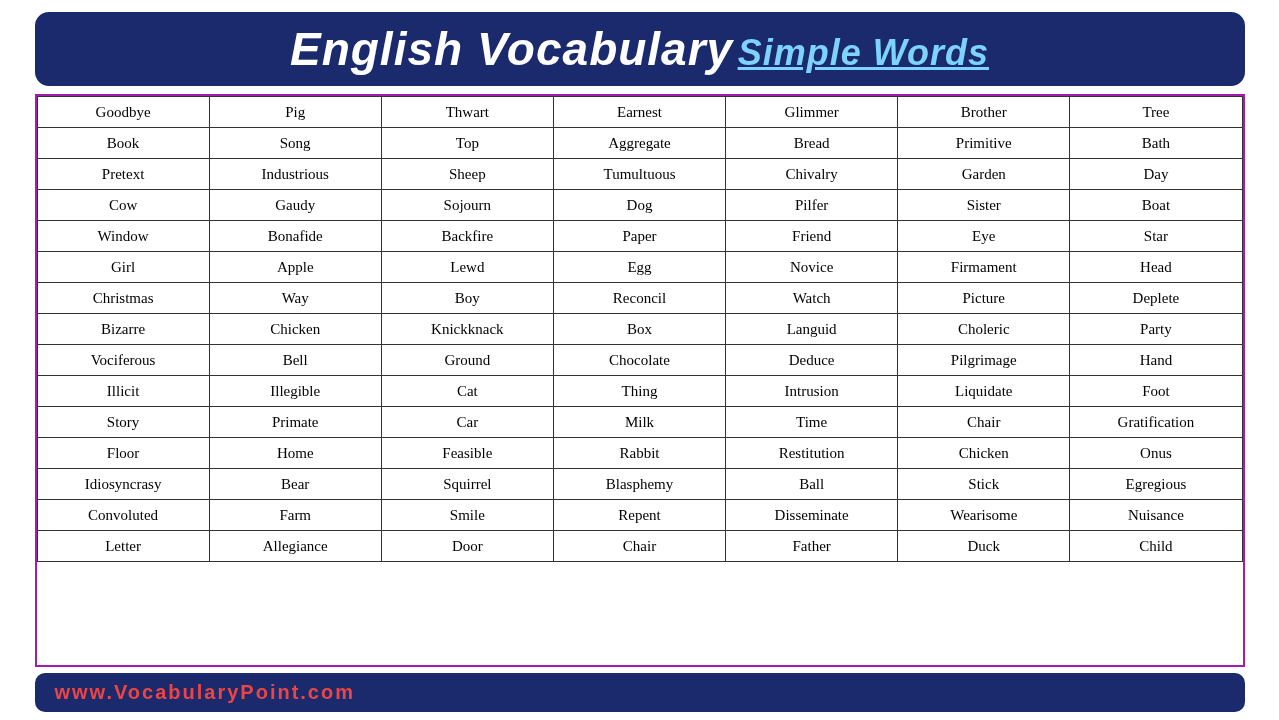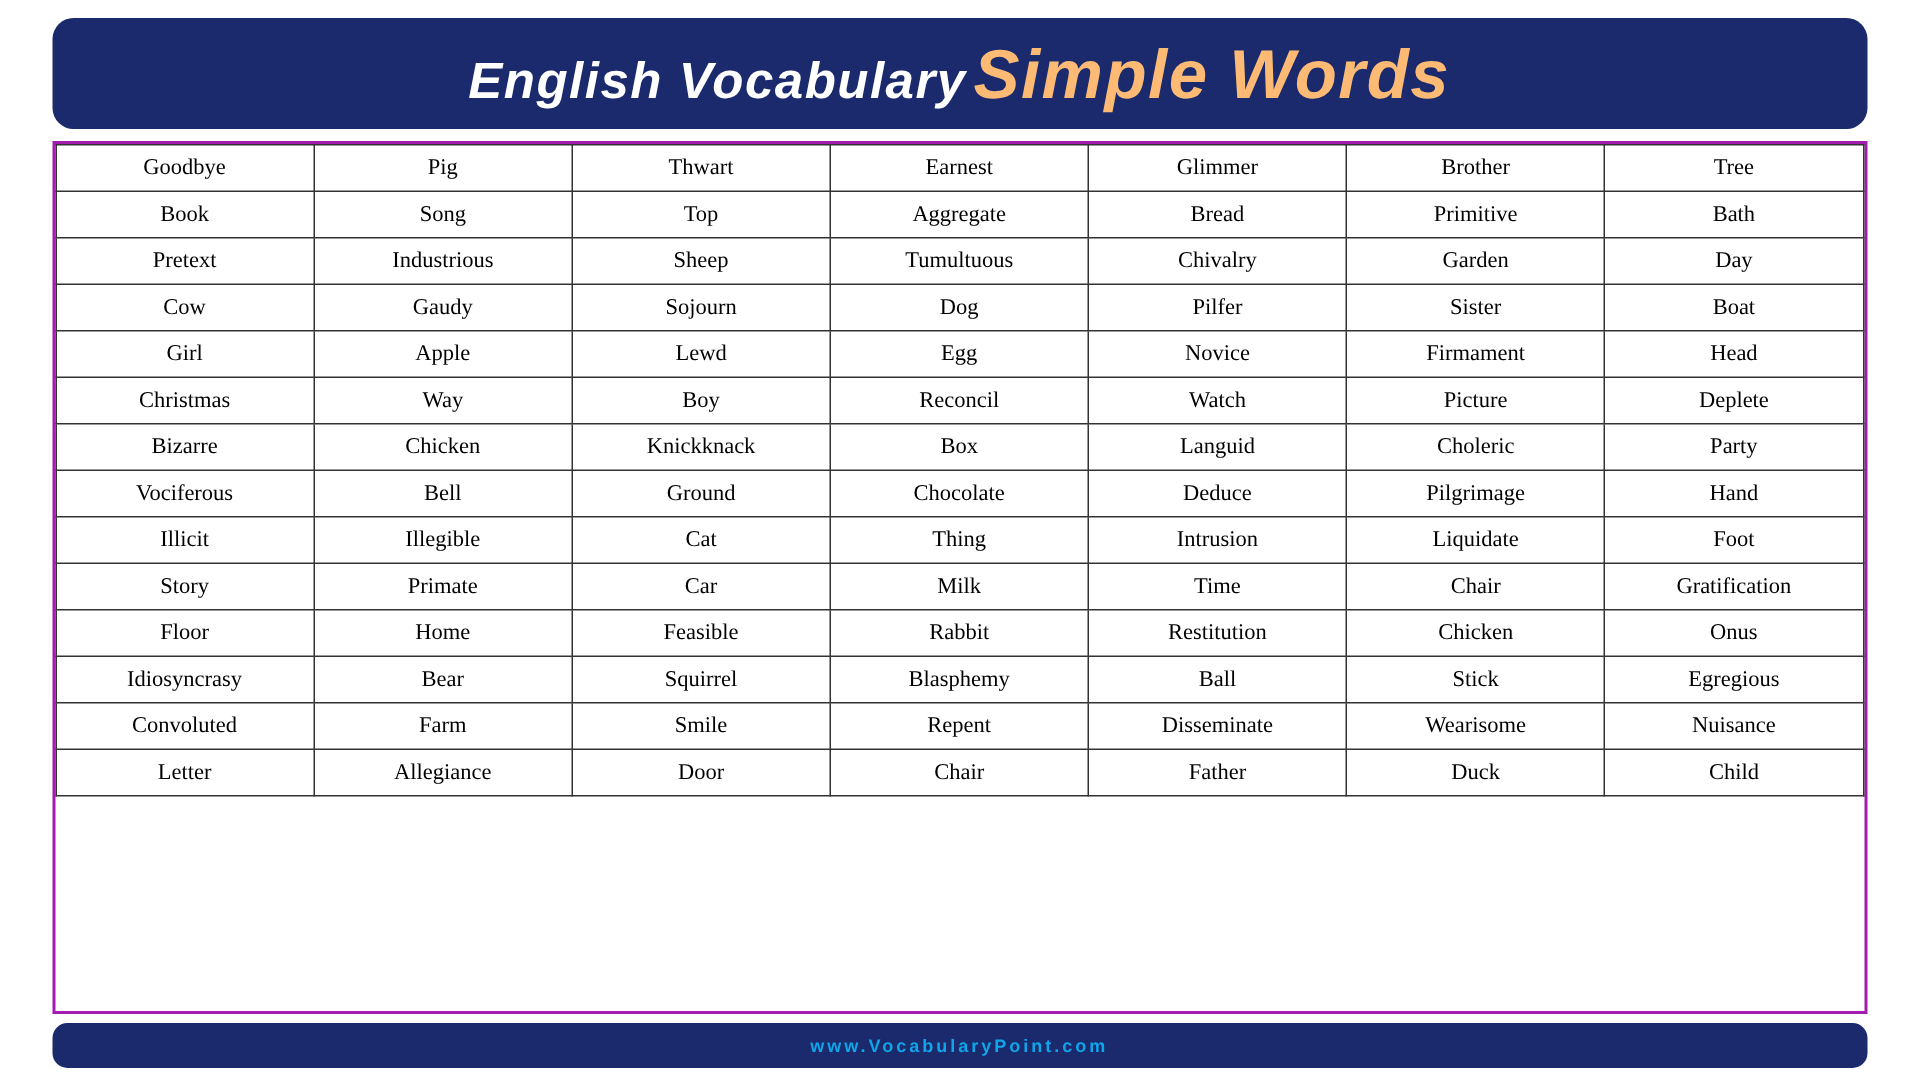--- a/index.html
+++ b/index.html
@@ -18,31 +18,32 @@
     .header {
       width: 1210px;
       margin: 12px auto 8px auto;
       background: #1a2a6c;
       border-radius: 14px;
       padding: 10px 30px;
       text-align: center;
     }
     .header-white {
       color: #fff;
-      font-size: 34px;
-      font-weight: 900;
-      font-style: italic;
-      letter-spacing: 1px;
-    }
-    .header-yellow {
-      color: #fdba74;
       font-size: 46px;
       font-weight: 900;
       font-style: italic;
       letter-spacing: 1px;
+    }
+    .header-yellow {
+      color: #7dd3fc;
+      font-size: 36px;
+      font-weight: 900;
+      font-style: italic;
+      letter-spacing: 1px;
+      text-decoration: underline;
     }
 
     .table-container {
       width: 1210px;
       border: 2px solid #a21caf;
       flex: 1;
       font-family: Liberation Serif, serif;
     }
 
     table {
@@ -59,23 +60,22 @@
       font-size: 15px;
       line-height: 1.6;
     }
 
     .footer {
       width: 1210px;
       margin: 6px auto 8px auto;
       background: #1a2a6c;
       border-radius: 10px;
       padding: 8px 20px;
-      text-align: center;
-      color: #0ea5e9;
-      font-size: 12px;
+      color: #ef4444;
+      font-size: 20px;
       font-weight: bold;
       letter-spacing: 2px;
     }
   </style>
 </head>
 <body>
 
 <div class="header">
   <span class="header-white">English Vocabulary</span>
   <span class="header-yellow"> Simple Words</span>
@@ -114,20 +114,29 @@
         <tr>
           <td>Cow</td>
           <td>Gaudy</td>
           <td>Sojourn</td>
           <td>Dog</td>
           <td>Pilfer</td>
           <td>Sister</td>
           <td>Boat</td>
         </tr>
         <tr>
+          <td>Window</td>
+          <td>Bonafide</td>
+          <td>Backfire</td>
+          <td>Paper</td>
+          <td>Friend</td>
+          <td>Eye</td>
+          <td>Star</td>
+        </tr>
+        <tr>
           <td>Girl</td>
           <td>Apple</td>
           <td>Lewd</td>
           <td>Egg</td>
           <td>Novice</td>
           <td>Firmament</td>
           <td>Head</td>
         </tr>
         <tr>
           <td>Christmas</td>

